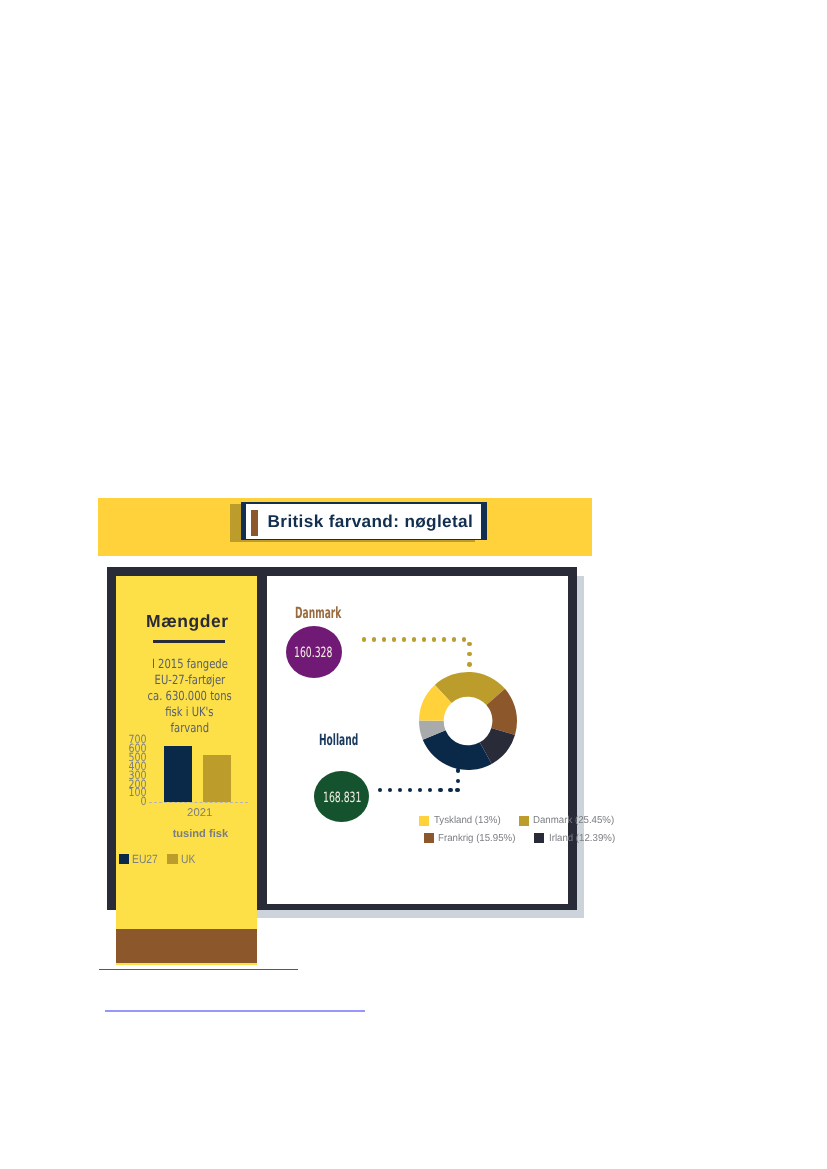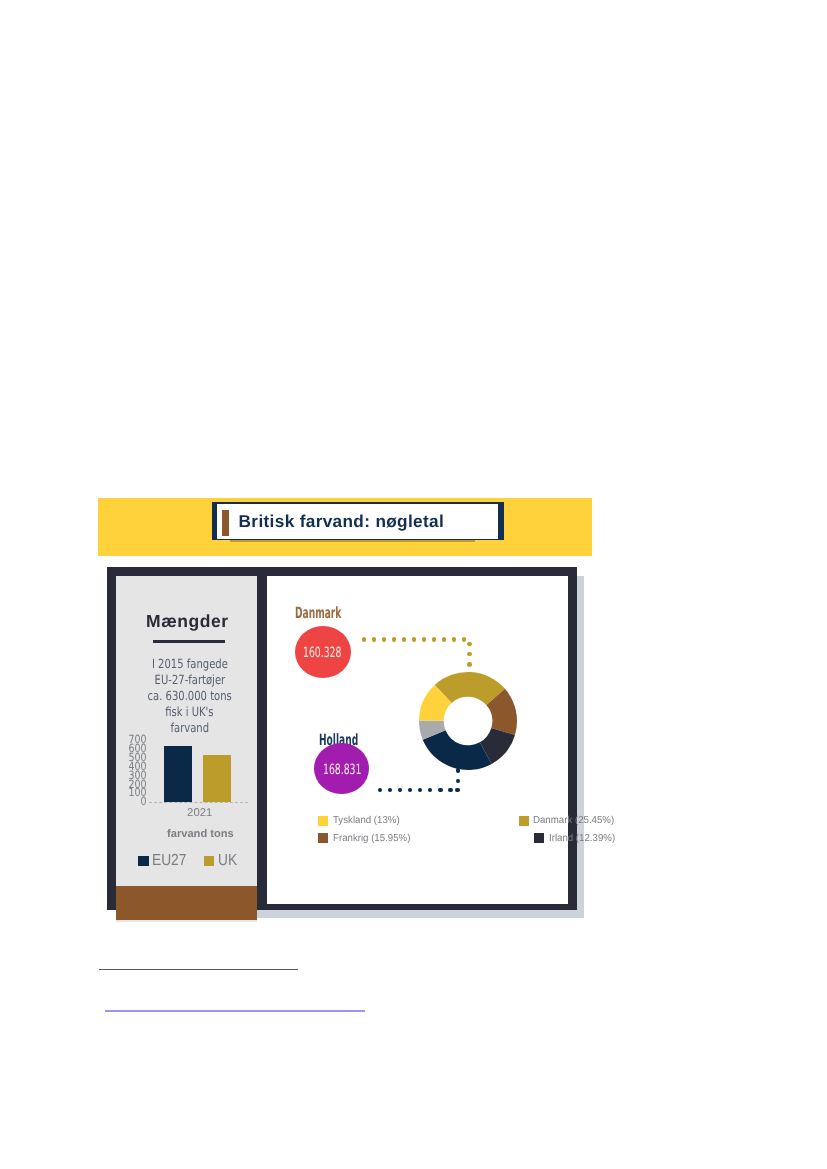--- a/index.html
+++ b/index.html
@@ -3,29 +3,29 @@
 <meta charset="utf-8">
 <style>
   *{margin:0;padding:0;box-sizing:border-box;}
   html,body{width:827px;height:1169px;background:#fff;}
   body{font-family:"Liberation Sans",sans-serif;position:relative;overflow:hidden;-webkit-font-smoothing:antialiased;text-rendering:geometricPrecision;}
   .page{position:absolute;left:0;top:0;width:827px;height:1169px;background:#fff;}
 
   
   .banner{position:absolute;left:98px;top:497.8px;width:493.5px;height:58.6px;background:#ffd23c;}
   .title-shadow{position:absolute;left:230px;top:504px;width:244.5px;height:37.6px;background:#bc9c2a;}
-  .title-box{position:absolute;left:212px;top:501.7px;width:292px;height:38.6px;background:#fff;border-style:solid;border-color:#132f50;border-width:2.5px 6.2px 1.4px 5.8px;}
+  .title-box{position:absolute;left:241px;top:501.7px;width:246px;height:38.6px;background:#fff;border-style:solid;border-color:#132f50;border-width:2.5px 6.2px 1.4px 5.8px;}
   .title-bar{position:absolute;left:5.2px;top:6.1px;width:6.4px;height:25.9px;background:#8c572b;}
   .title-text{position:absolute;left:21.6px;top:0;right:0;height:100%;display:flex;align-items:center;white-space:nowrap;
      font-size:17.2px;font-weight:bold;color:#132f50;letter-spacing:0.35px;}
 
   
   .frame-shadow{position:absolute;left:116px;top:576px;width:468px;height:342px;background:#cdd3db;}
   .frame{position:absolute;left:106.7px;top:566.8px;width:470.5px;height:342.8px;background:#fff;border:9.1px solid #2a2b39;}
-  .panel-left{position:absolute;left:0;top:0;width:141.2px;height:346px;background:#e5e5e5;overflow:hidden;}
+  .panel-left{position:absolute;left:0;top:0;width:141.2px;height:389px;background:#fde047;overflow:hidden;}
   .divider{position:absolute;left:141.2px;top:0;width:9.8px;height:328.1px;background:#2a2b39;}
   .panel-right{position:absolute;left:151px;top:0;right:0;height:328.1px;background:#fff;}
 
   
   .lp-head{position:absolute;left:1.2px;top:37.4px;width:141px;text-align:center;
     font-size:17.5px;font-weight:bold;color:#2a2b39;letter-spacing:0.55px;line-height:17px;}
   .lp-rule{position:absolute;left:37px;top:64px;width:72px;height:3.4px;background:#2a2b39;}
   .lp-body{position:absolute;left:3.5px;top:80.5px;width:141px;text-align:center;
     font-family:"DejaVu Sans",sans-serif;font-stretch:condensed;font-size:12.6px;line-height:15.85px;color:#586070;}
   .lp-body p{white-space:nowrap;margin:0;height:15.85px;}
@@ -34,46 +34,46 @@
   .chart{position:absolute;left:0px;top:155px;width:141px;height:80px;}
   .yaxis{position:absolute;left:0px;top:4.3px;width:30.5px;text-align:right;font-family:"DejaVu Sans",sans-serif;font-stretch:condensed;font-size:11.4px;line-height:8.93px;color:#7b7e83;}
   .yaxis p{margin:0;height:8.9px;}
   .yaxis p span{display:inline-block;transform:scaleX(0.925);transform-origin:100% 50%;}
   .zeroline{position:absolute;left:33.4px;top:71.4px;width:98.7px;height:0;border-top:1.3px dashed #b5b5b5;}
   .bar{position:absolute;bottom:9.1px;}
   .bar.eu{left:48.4px;width:27.8px;background:#0a2949;}
   .bar.uk{left:87.4px;width:27.9px;background:#bc9c2a;}
   .xlab{position:absolute;left:13.5px;top:230.9px;width:141px;text-align:center;font-size:11.3px;color:#7b7e83;}
   .unit{position:absolute;left:14.2px;top:252.5px;width:141px;text-align:center;font-size:11.1px;font-weight:bold;color:#7b7e83;}
-  .lp-legend{position:absolute;left:2.9px;top:276.4px;width:141px;display:flex;justify-content:center;align-items:center;gap:12px;font-size:16px;color:#7b7e83;}
+  .lp-legend{position:absolute;left:2.9px;top:276.4px;width:141px;display:flex;align-items:center;gap:5px;font-size:12px;color:#7b7e83;}
   .lp-legend .it{display:flex;align-items:center;gap:3.2px;}
   .lp-legend .it span:last-child{display:inline-block;transform:scaleX(0.86);transform-origin:0 50%;}
   .sw{width:10.4px;height:9.6px;display:inline-block;flex:none;}
   .brownbar{position:absolute;left:0;bottom:1.5px;width:141.2px;height:34.2px;background:#8c572b;}
 
   
   .rp{position:absolute;left:0;top:0;width:319px;height:328px;}
   .co-label{position:absolute;font-family:"DejaVu Sans",sans-serif;font-stretch:condensed;font-size:15.6px;font-weight:bold;line-height:15.6px;white-space:nowrap;}
   .co-label span{display:inline-block;transform:scaleX(0.648);transform-origin:0 50%;}
   .bubble{position:absolute;border-radius:50%;display:flex;align-items:center;justify-content:center;padding-top:2px;
      font-family:"DejaVu Sans",sans-serif;font-stretch:condensed;color:#f2ece2;font-size:14.1px;line-height:14.1px;}
   .bubble span{display:inline-block;transform:scaleX(0.733);}
 
   .dk-label{left:28.5px;top:30.6px;color:#996b3e;}
-  .dk-bubble{left:28px;top:49.8px;width:56px;height:52px;background:#ef4444;}
+  .dk-bubble{left:19px;top:49.8px;width:56px;height:52px;background:#701a75;}
   .nl-label{left:52.5px;top:157px;color:#193a5e;}
-  .nl-bubble{left:47.5px;top:167px;width:55.1px;height:51.7px;background:#a21caf;}
+  .nl-bubble{left:47.5px;top:195px;width:55.1px;height:51.7px;background:#14532d;}
 
   .donut{position:absolute;left:152px;top:95.8px;width:98px;height:98px;overflow:visible;}
 
   .dots{position:absolute;left:0;top:0;width:100%;height:100%;}
   .dot{position:absolute;width:4.3px;height:4.3px;border-radius:50%;}
 
   .rp-legend{position:absolute;left:51.5px;top:236.6px;width:300px;}
-  .rp-legend .row{display:flex;justify-content:space-between;align-items:center;gap:5px;height:17.1px;}
+  .rp-legend .row{display:flex;justify-content:flex-end;align-items:center;gap:15px;height:17.1px;}
   .rp-legend .it{display:flex;align-items:center;gap:4.5px;font-size:10.15px;color:#7b7e83;white-space:nowrap;}
   .rp-legend .it span:last-child{display:inline-block;transform:scaleX(0.955);transform-origin:0 50%;}
   .rp-legend .sw{width:10.2px;height:10.2px;}
 
   
   .rule-black{position:absolute;left:99px;top:968.6px;width:199px;height:1.3px;background:#595959;}
   .rule-blue{position:absolute;left:105.3px;top:1009.6px;width:259.5px;height:2.4px;background:#9797fb;}
 </style>
 </head>
 <body>
@@ -110,21 +110,21 @@
             <p><span>300</span></p>
             <p><span>200</span></p>
             <p><span>100</span></p>
             <p><span>0</span></p>
           </div>
         <div class="zeroline"></div>
         <div class="bar eu" style="height: 55.8px; background: rgb(10, 41, 73);"></div>
         <div class="bar uk" style="height: 46.9px; background: rgb(188, 156, 42);"></div>
       </div>
       <div class="xlab">2021</div>
-      <div class="unit">farvand tons</div>
+      <div class="unit">tusind fisk</div>
       <div class="lp-legend">
           <div class="it">
             <span class="sw" style="background: rgb(10, 41, 73);"></span>
             <span>EU27</span>
           </div>
           <div class="it">
             <span class="sw" style="background: rgb(188, 156, 42);"></span>
             <span>UK</span>
           </div>
         </div>

